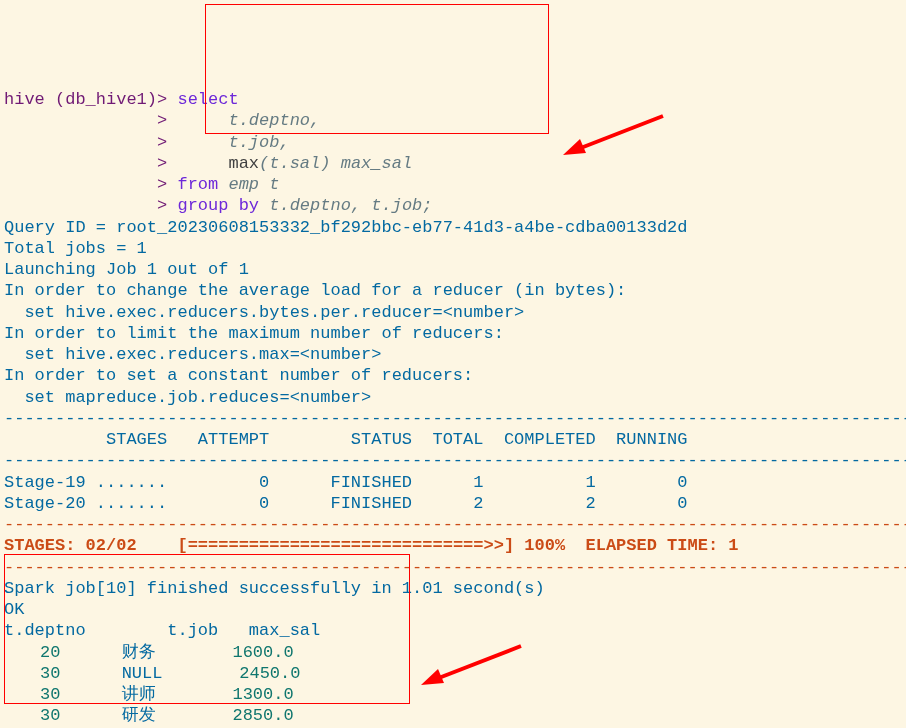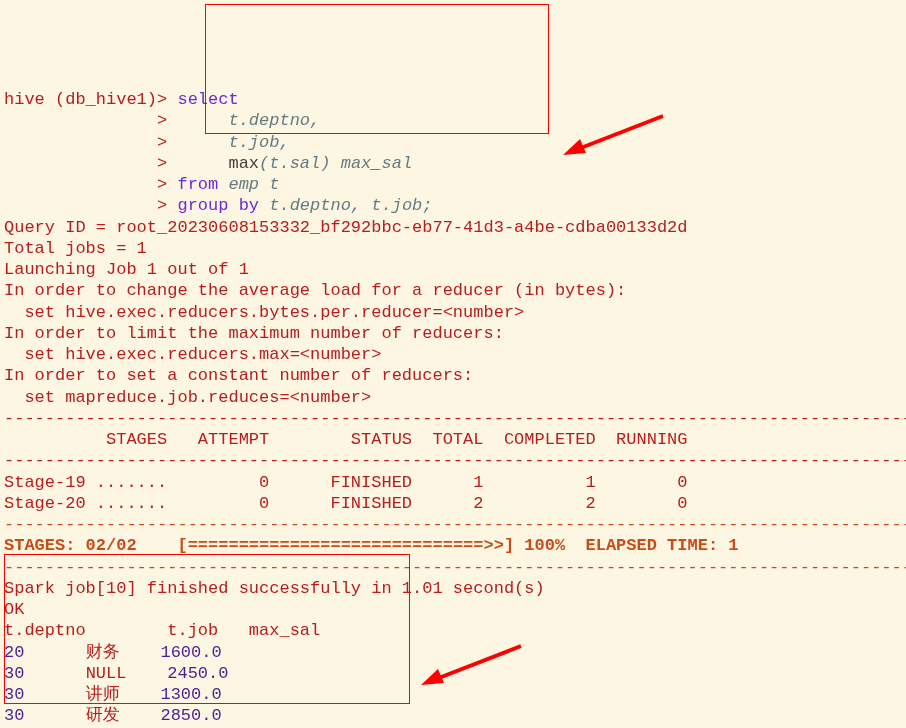--- a/index.html
+++ b/index.html
@@ -13,23 +13,23 @@
       white-space: pre;
       overflow: hidden;
       width: 906px;
       height: 728px;
       box-sizing: border-box;
       position: relative;
     }
     .kw-blue { color: #6d28d9; }
     .kw-green { color: #404040; }
     .ident { color: #657b83; font-style: italic; }
-    .gray { color: #b91c1c; }
-    .number { color: #4c1d95; }
-    .text { color: #b91c1c; }
+    .gray { color: #701a75; }
+    .number { color: #0f766e; padding-left: 36px; }
+    .text { color: #0369a1; }
     .red-box {
       border: 1px solid #ff0000;
       position: absolute;
       pointer-events: none;
     }
     .box-query {
       left: 205px;
       top: 4px;
       width: 342px;
       height: 128px;

